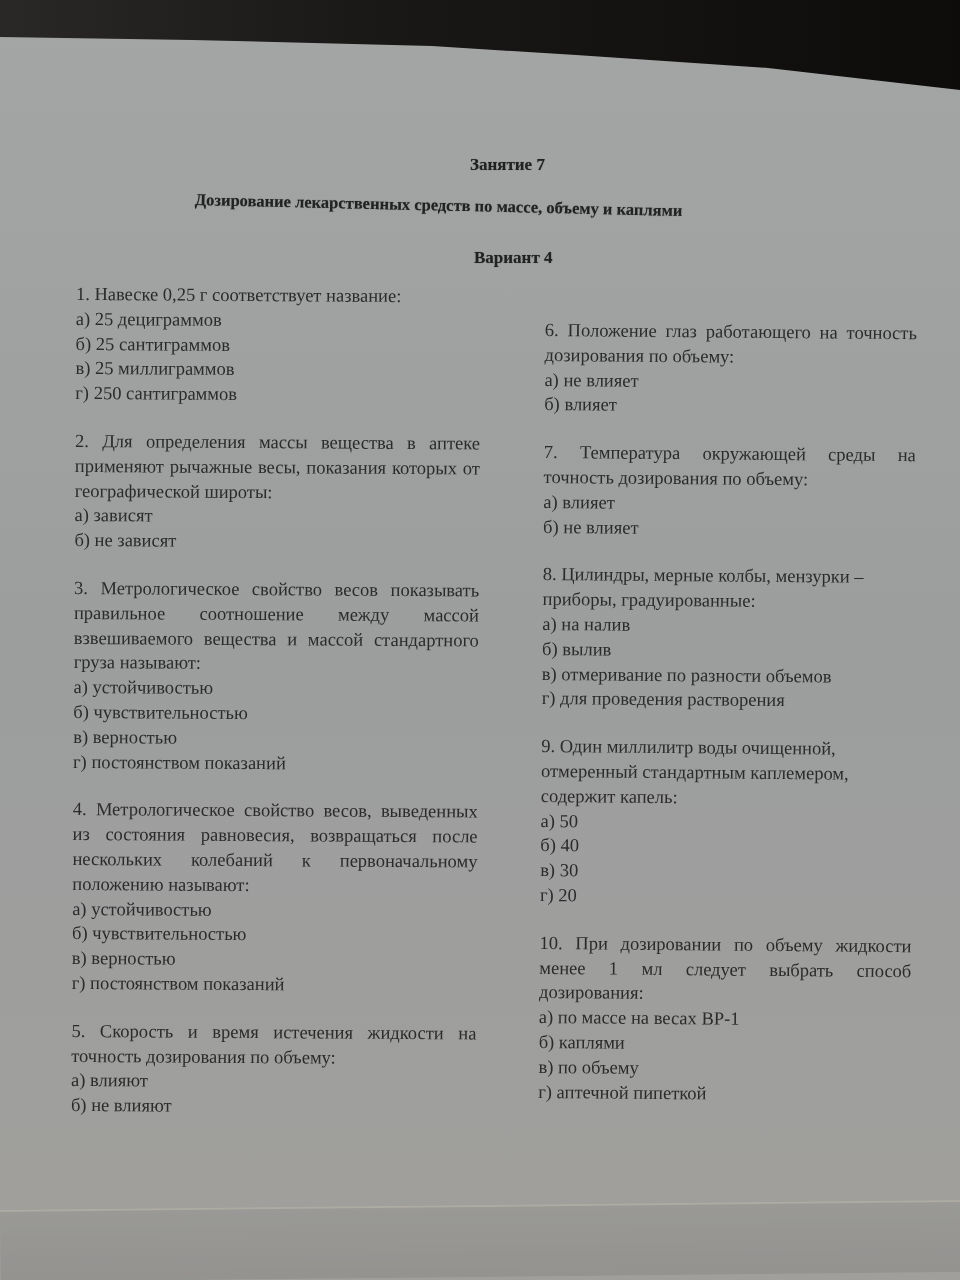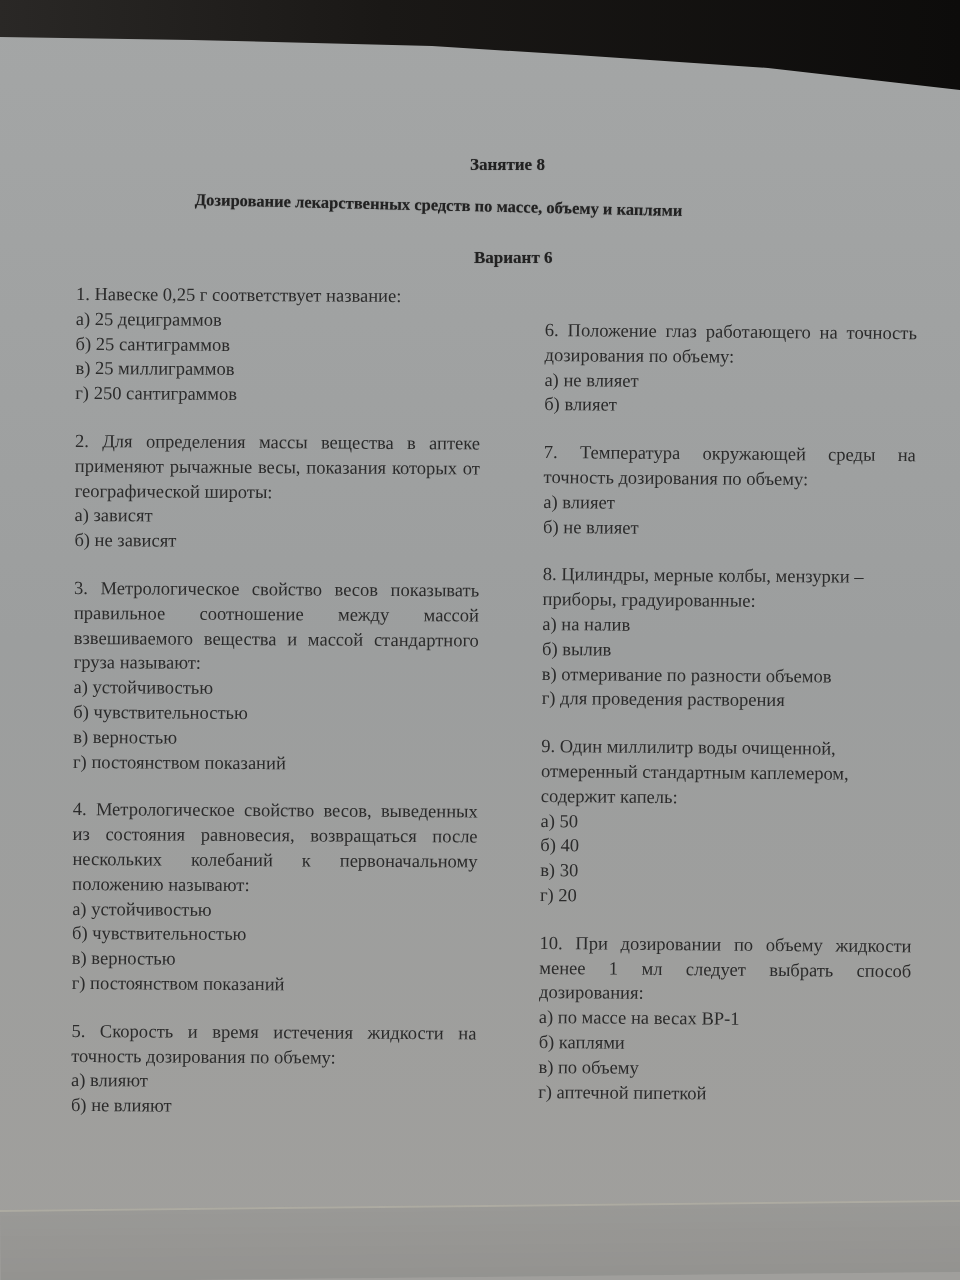--- a/index.html
+++ b/index.html
@@ -38,23 +38,23 @@
   .q-text.nojust { text-align: left; }
   .option { display: block; }
 </style>
 </head>
 <body>
 
 <div class="dark-top"></div>
 <div class="paper"></div>
 <div class="fold"></div>
 
-<div class="heading h-lesson">Занятие 8</div>
+<div class="heading h-lesson">Занятие 7</div>
 <div class="heading h-topic">Дозирование лекарственных средств по массе, объему и каплями</div>
-<div class="heading h-variant">Вариант 6</div>
+<div class="heading h-variant">Вариант 4</div>
 
 <div class="col col-left">
   <div class="question">
     <div class="q-text nojust">1. Навеске 0,25 г соответствует название:</div>
     <span class="option">а) 25 дециграммов</span>
     <span class="option">б) 25 сантиграммов</span>
     <span class="option">в) 25 миллиграммов</span>
     <span class="option">г) 250 сантиграммов</span>
   </div>
   <div class="question">

